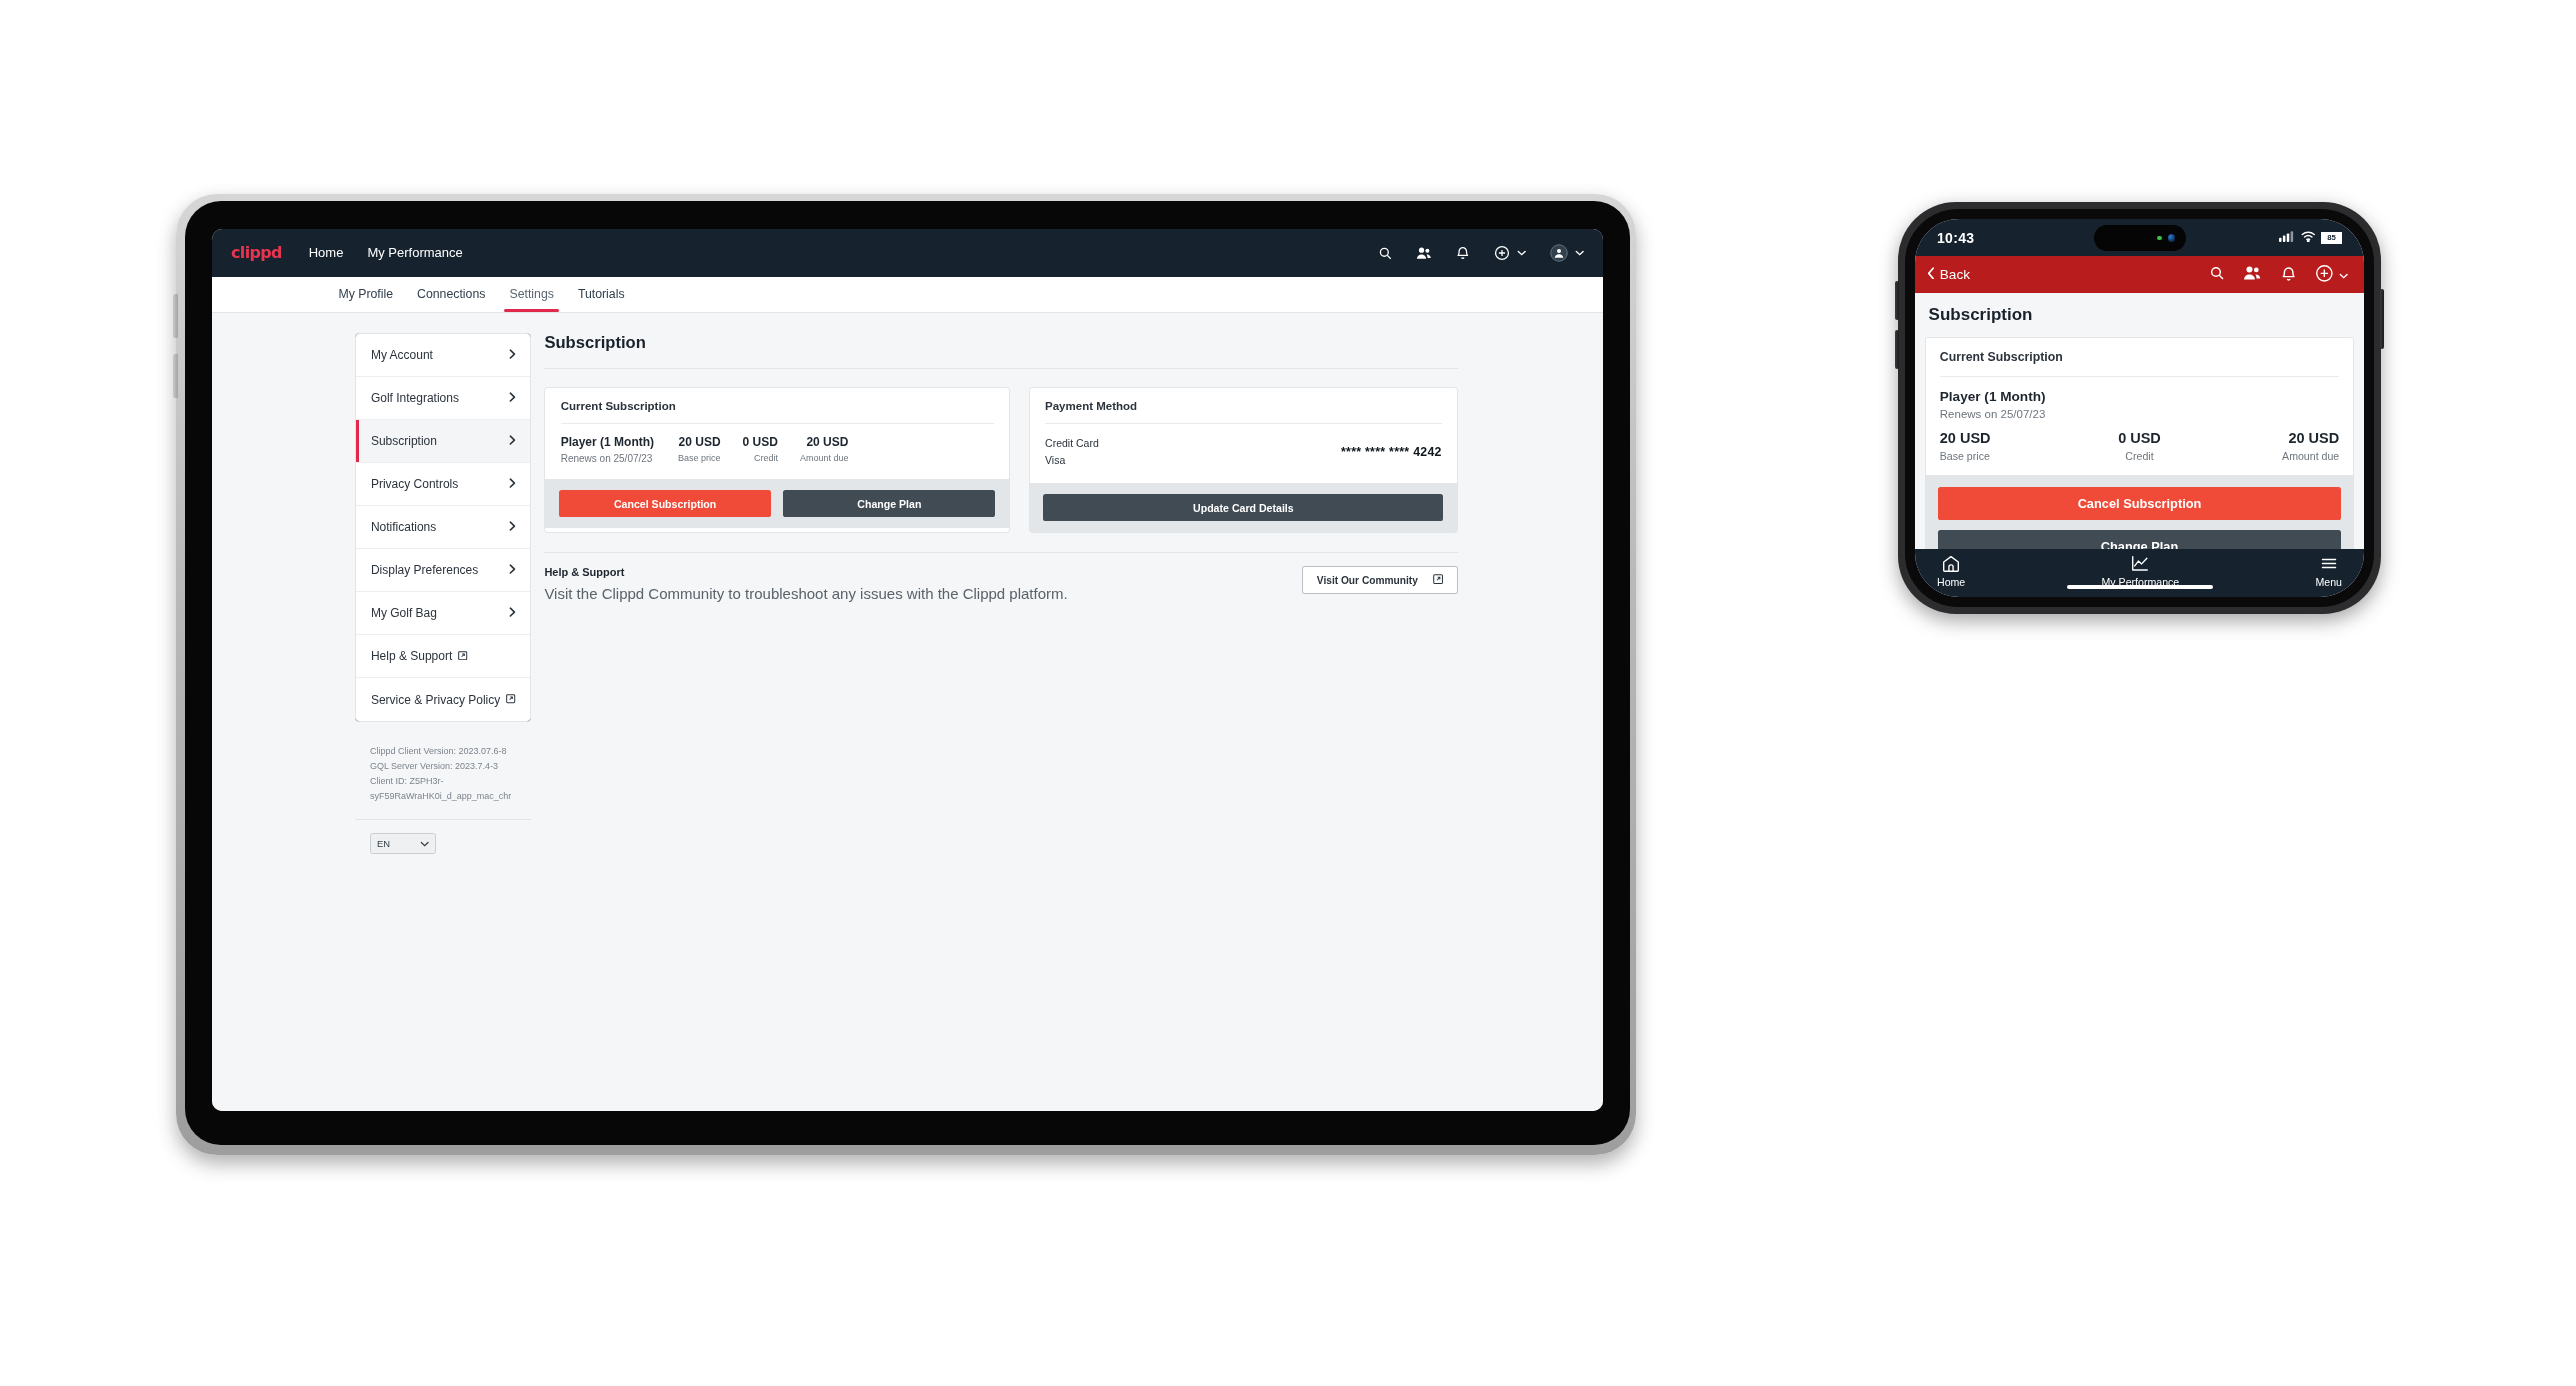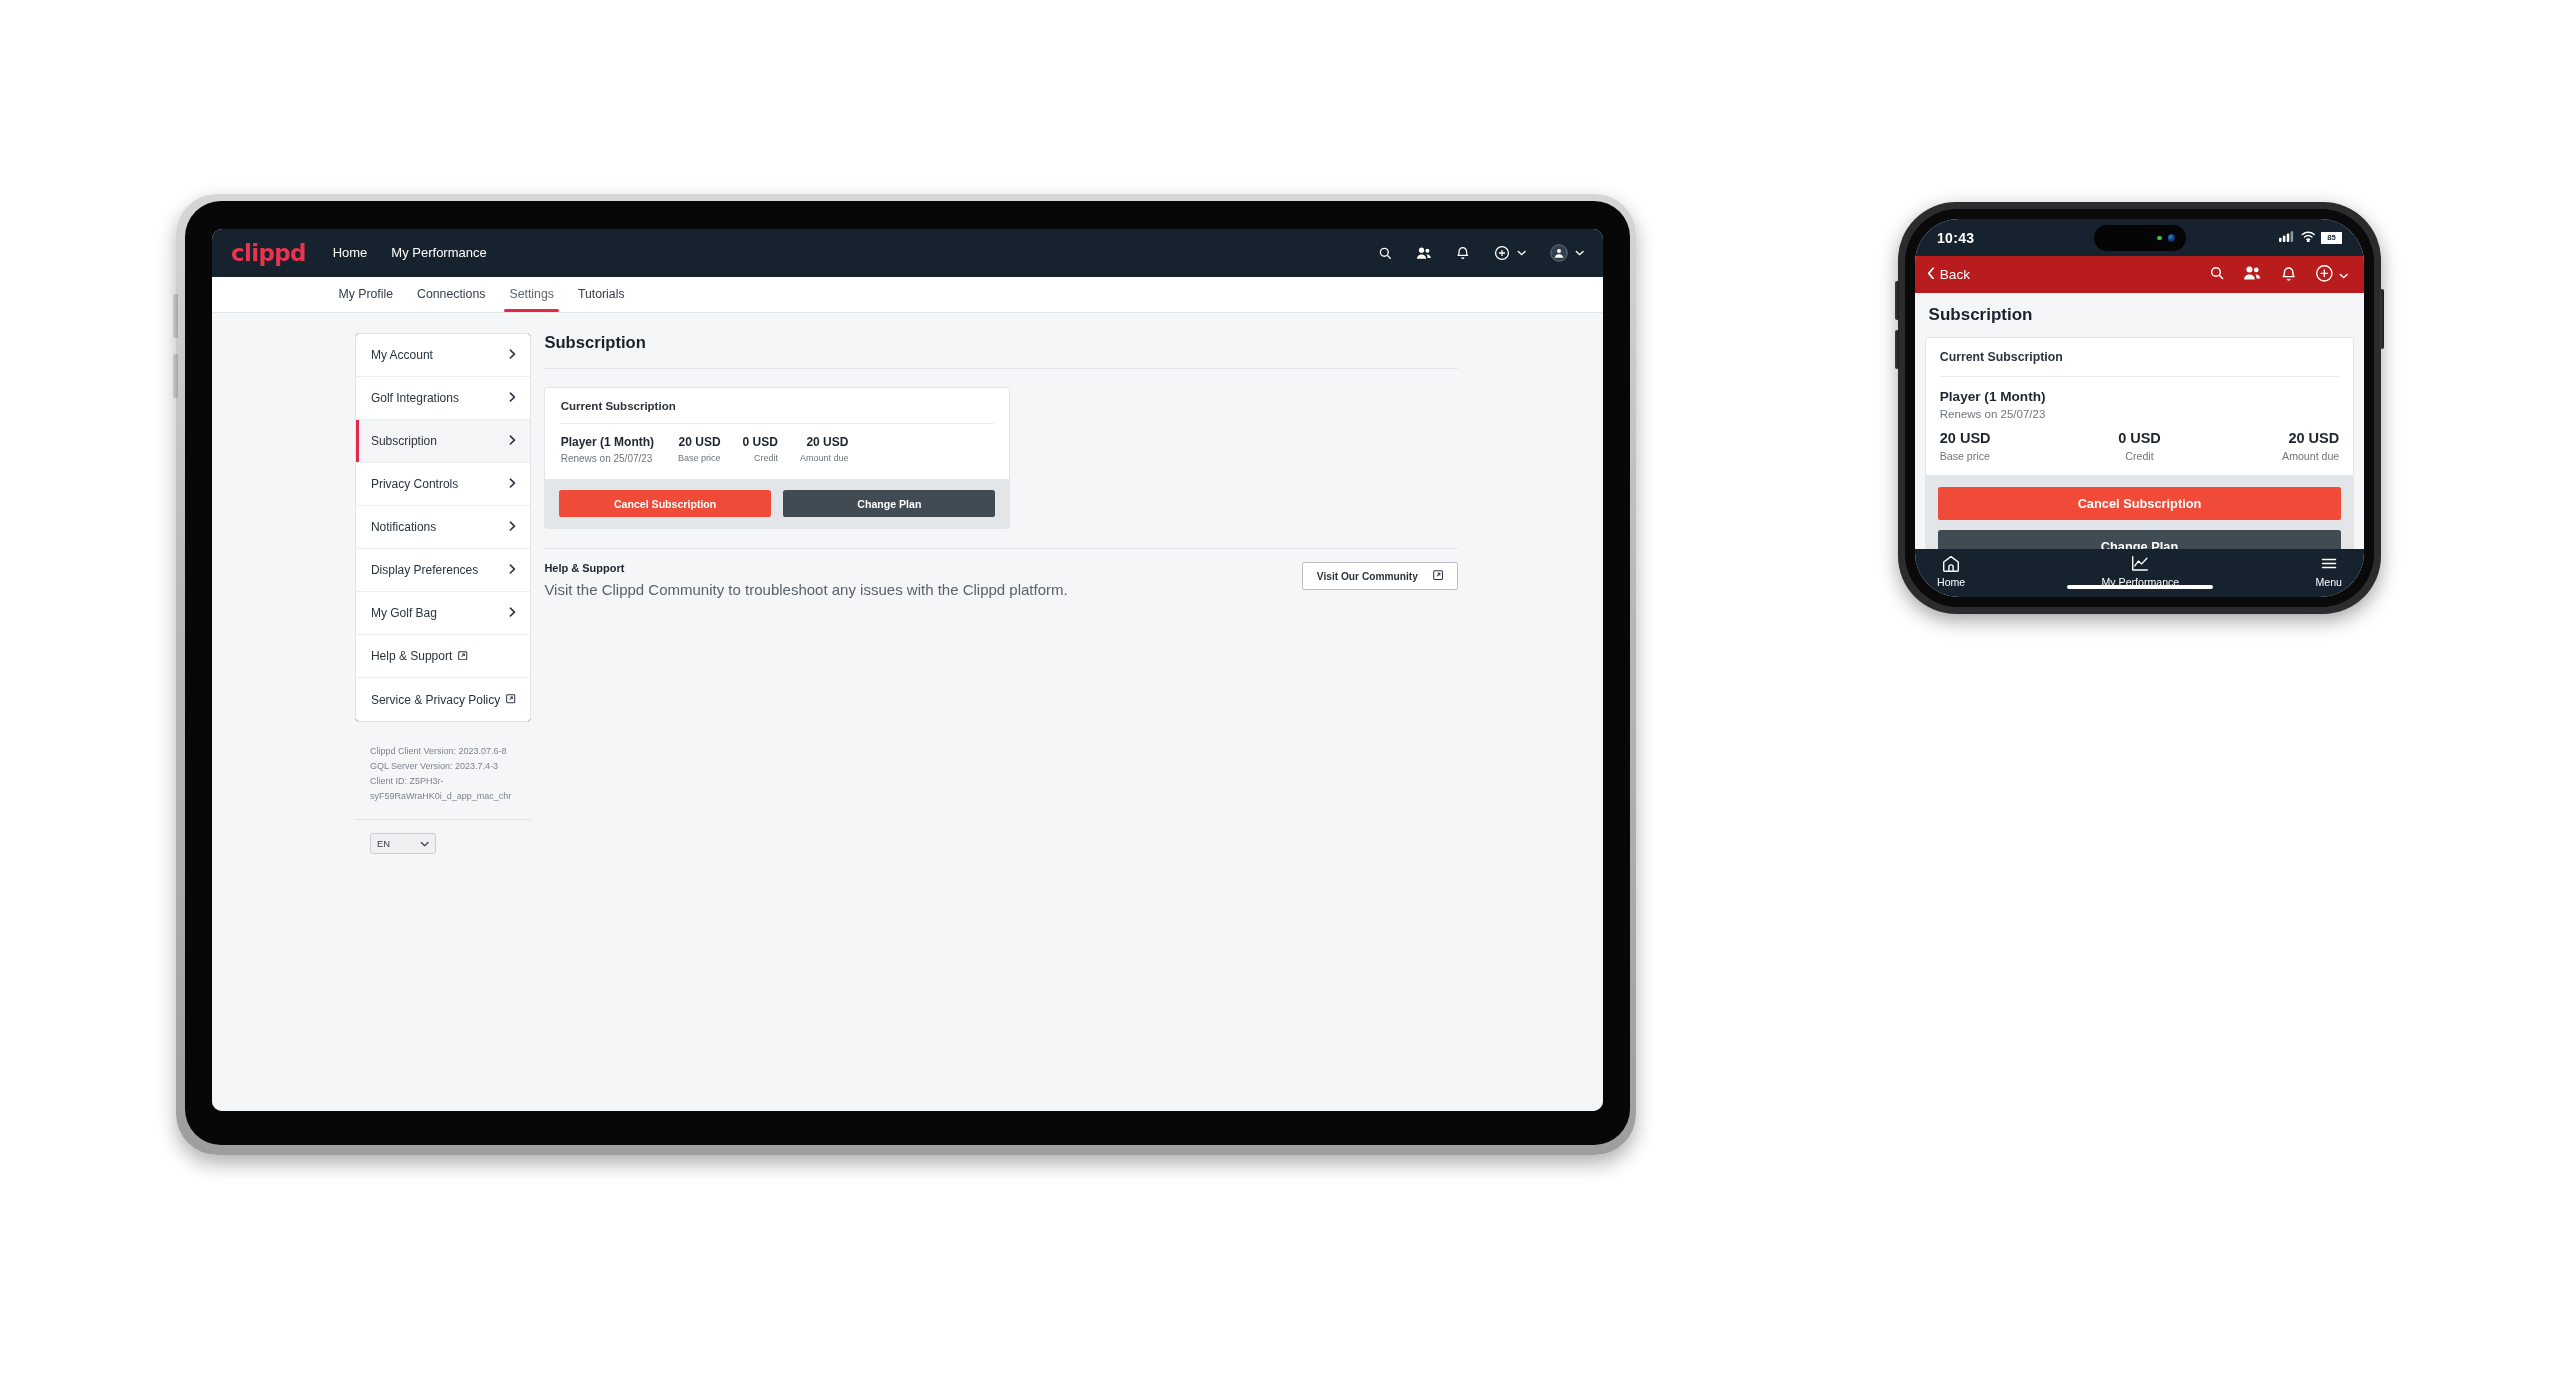--- a/index.html
+++ b/index.html
@@ -42,21 +42,21 @@
     border-radius: 2.6px 0 0 2.6px;
   }
 
   
   .t-topbar {
     height: 48px; background: #16222e;
     display: flex; align-items: center;
     padding: 0 18.7px;
   }
   .t-logo {
-    color: #e8344e; font-size: 23px; font-weight: 700;
+    color: #e8344e; font-size: 16px; font-weight: 700;
     letter-spacing: -0.7px; margin-right: 27px;
     font-family: "DejaVu Sans", sans-serif;
   }
   .t-navlink {
     color: #ffffff; font-size: 13px; margin-right: 24px;
     white-space: nowrap;
   }
   .t-topicons { margin-left: auto; display: flex; align-items: center; gap: 24px; }
   .t-topicons svg { display: block; }
   .icon-caret { width: 9.4px; height: 6px; }
@@ -543,20 +543,36 @@
                       <div class="lbl">Amount due</div>
                     </div>
                   </div>
                 </div>
                 <div class="card-foot">
                   <button class="btn btn-danger">Cancel Subscription</button>
                   <button class="btn btn-dark">Change Plan</button>
                 </div>
               </div>
 
+              <div class="info-card">
+                <div class="card-pad">
+                  <div class="card-head">Payment Method</div>
+                  <div class="card-rule"></div>
+                  <div class="pm-row">
+                    <div class="pm-left">
+                      <div>Credit Card</div>
+                      <div>Visa</div>
+                    </div>
+                    <div class="pm-num">**** **** **** 4242</div>
+                  </div>
+                </div>
+                <div class="card-foot">
+                  <button class="btn btn-dark-full">Update Card Details</button>
+                </div>
+              </div>
             </div>
 
 
             <div class="help-wrap">
               <div>
                 <div class="help-title">Help &amp; Support</div>
                 <div class="help-desc">Visit the Clippd Community to troubleshoot any issues with the Clippd platform.</div>
               </div>
               <button class="btn-outline">
                 <span>Visit Our Community</span>

